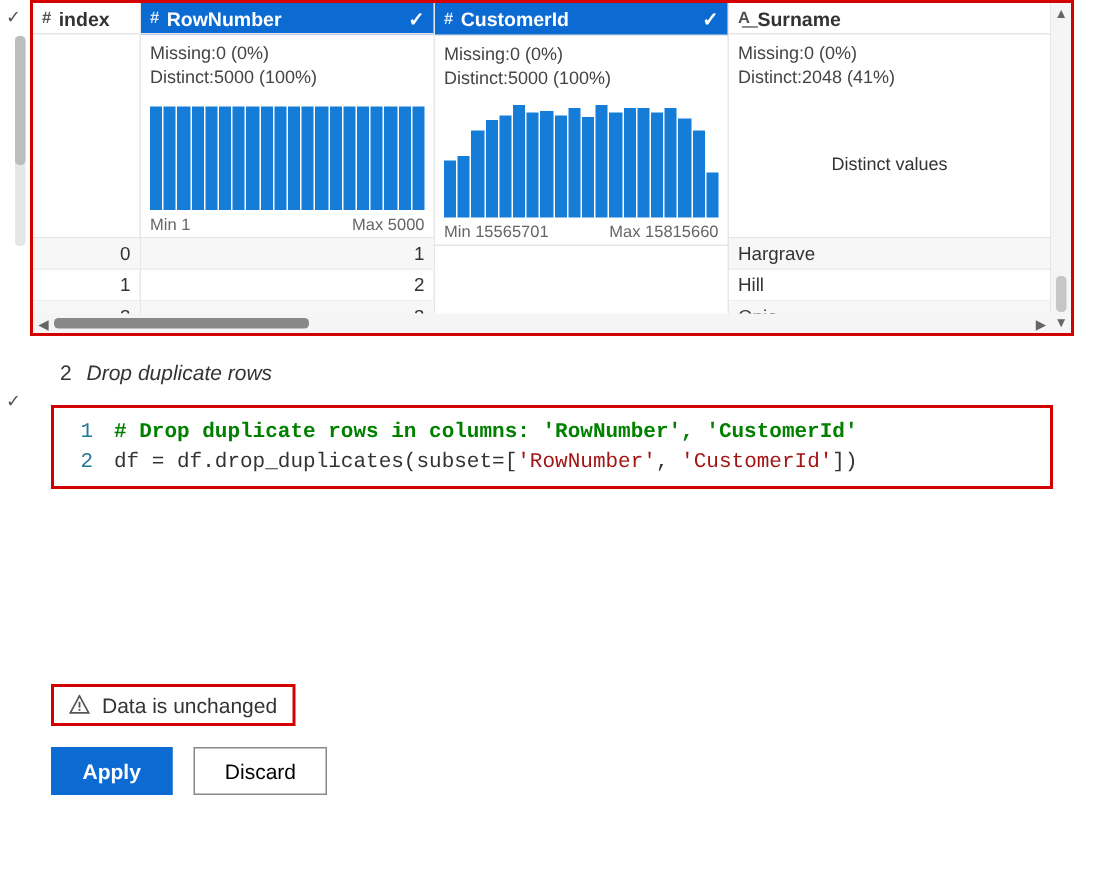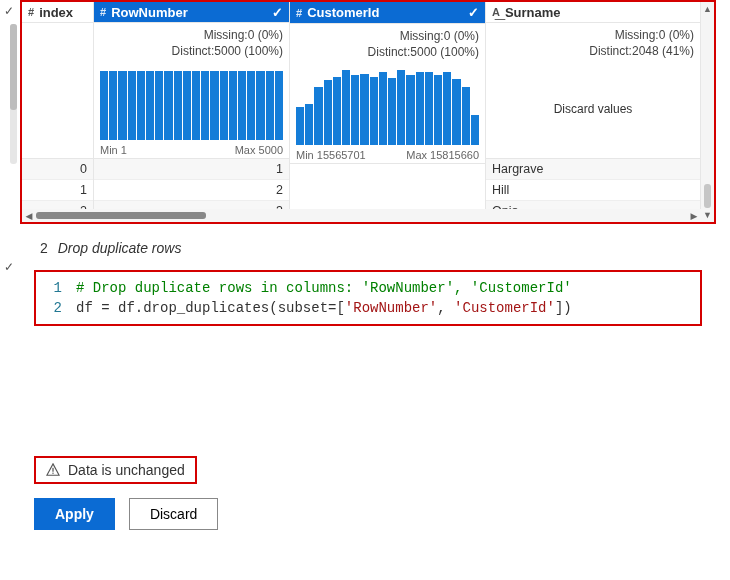--- a/index.html
+++ b/index.html
@@ -108,21 +108,21 @@
     height: 140px;
     padding: 4px 6px 2px 6px;
     font-size: 12px;
     color: #444;
     display: flex;
     flex-direction: column;
     border-bottom: 1px solid #e6e6e6;
   }
   .stat-line {
     display: flex;
-    justify-content: flex-end;
+    justify-content: flex-start;
     line-height: 16px;
   }
   .hist {
     flex: 1 1 auto;
     display: flex;
     align-items: flex-end;
     gap: 1px;
     padding-top: 6px;
     height: 66px;
   }
@@ -208,21 +208,21 @@
   }
   .code-line {
     display: flex;
     font-family: Consolas, "Courier New", monospace;
     font-size: 14px;
     line-height: 20px;
   }
   .ln { width: 40px; text-align: right; padding-right: 14px; color: #1a8a1a; }
   .ln { color: #237893; }
   .code { white-space: pre; }
-  .c-comm { color: #018000; }
+  .c-comm { color: #018000; font-weight: bold; }
   .c-str { color: #a31515; text-align: center; }
   
   .status-wrap {
     margin: 130px 14px 0 14px;
     display: inline-flex;
     align-items: center;
     padding: 4px 10px;
     font-size: 14px;
     color: #333;
     gap: 8px;
@@ -385,21 +385,21 @@
             <div class="col-stats">
               <div class="stat-line">
                   <span>Missing:</span>
                   <span>0 (0%)</span>
                 </div>
               <div class="stat-line">
                   <span>Distinct:</span>
                   <span>2048 (41%)</span>
                 </div>
               <div class="big-count">
-                <span class="lbl">Discard values</span>
+                <span class="lbl">Distinct values</span>
               </div>
             </div>
             <div class="data-rows">
               <div class="cell alt">Hargrave</div>
               <div class="cell">Hill</div>
               <div class="cell alt">Onio</div>
             </div>
           </div>
 
         </div>

